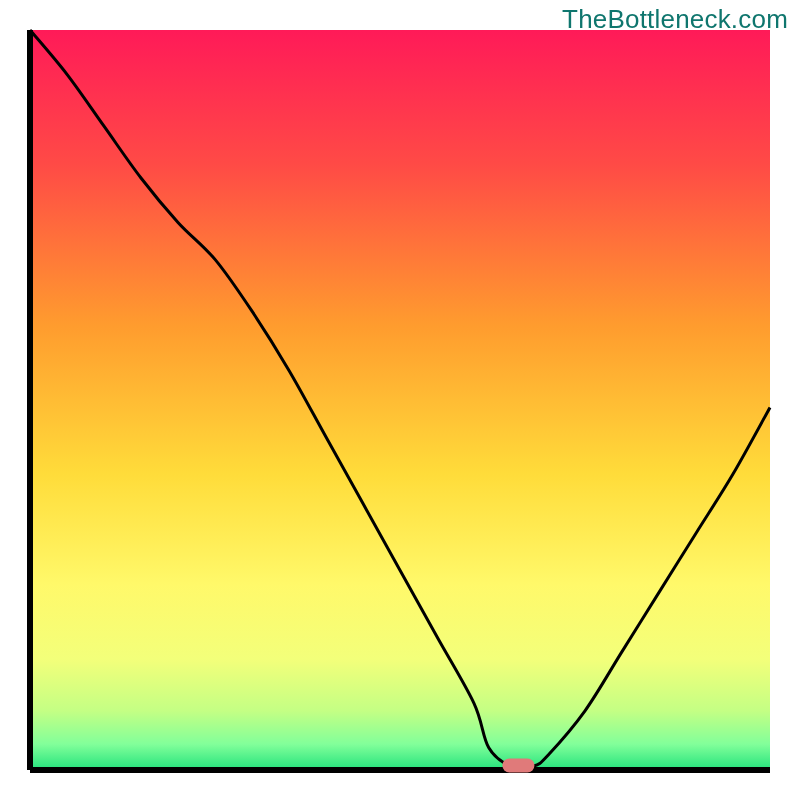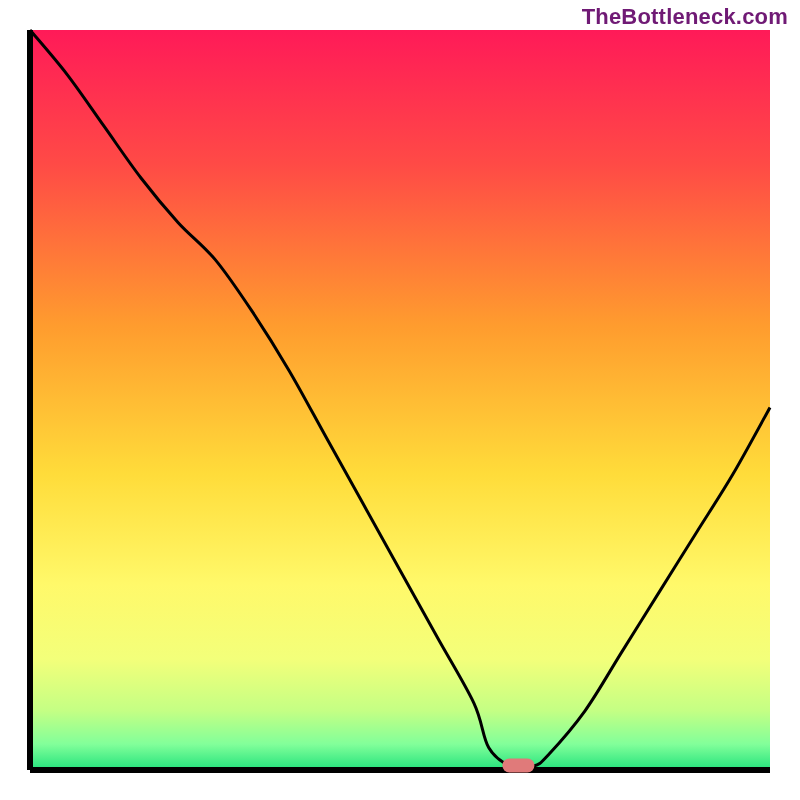--- a/index.html
+++ b/index.html
@@ -12,23 +12,23 @@
   }
   .chart-container {
     position: relative;
     width: 800px;
     height: 800px;
   }
   .watermark {
     position: absolute;
     top: 4px;
     right: 12px;
-    color: #701a75;
-    font-size: 22px;
-    font-weight: 700;
+    color: #0f766e;
+    font-size: 26px;
+    font-weight: 400;
     z-index: 5;
     letter-spacing: 0.2px;
   }
   svg {
     display: block;
   }
 </style>
 </head>
 <body>
 

